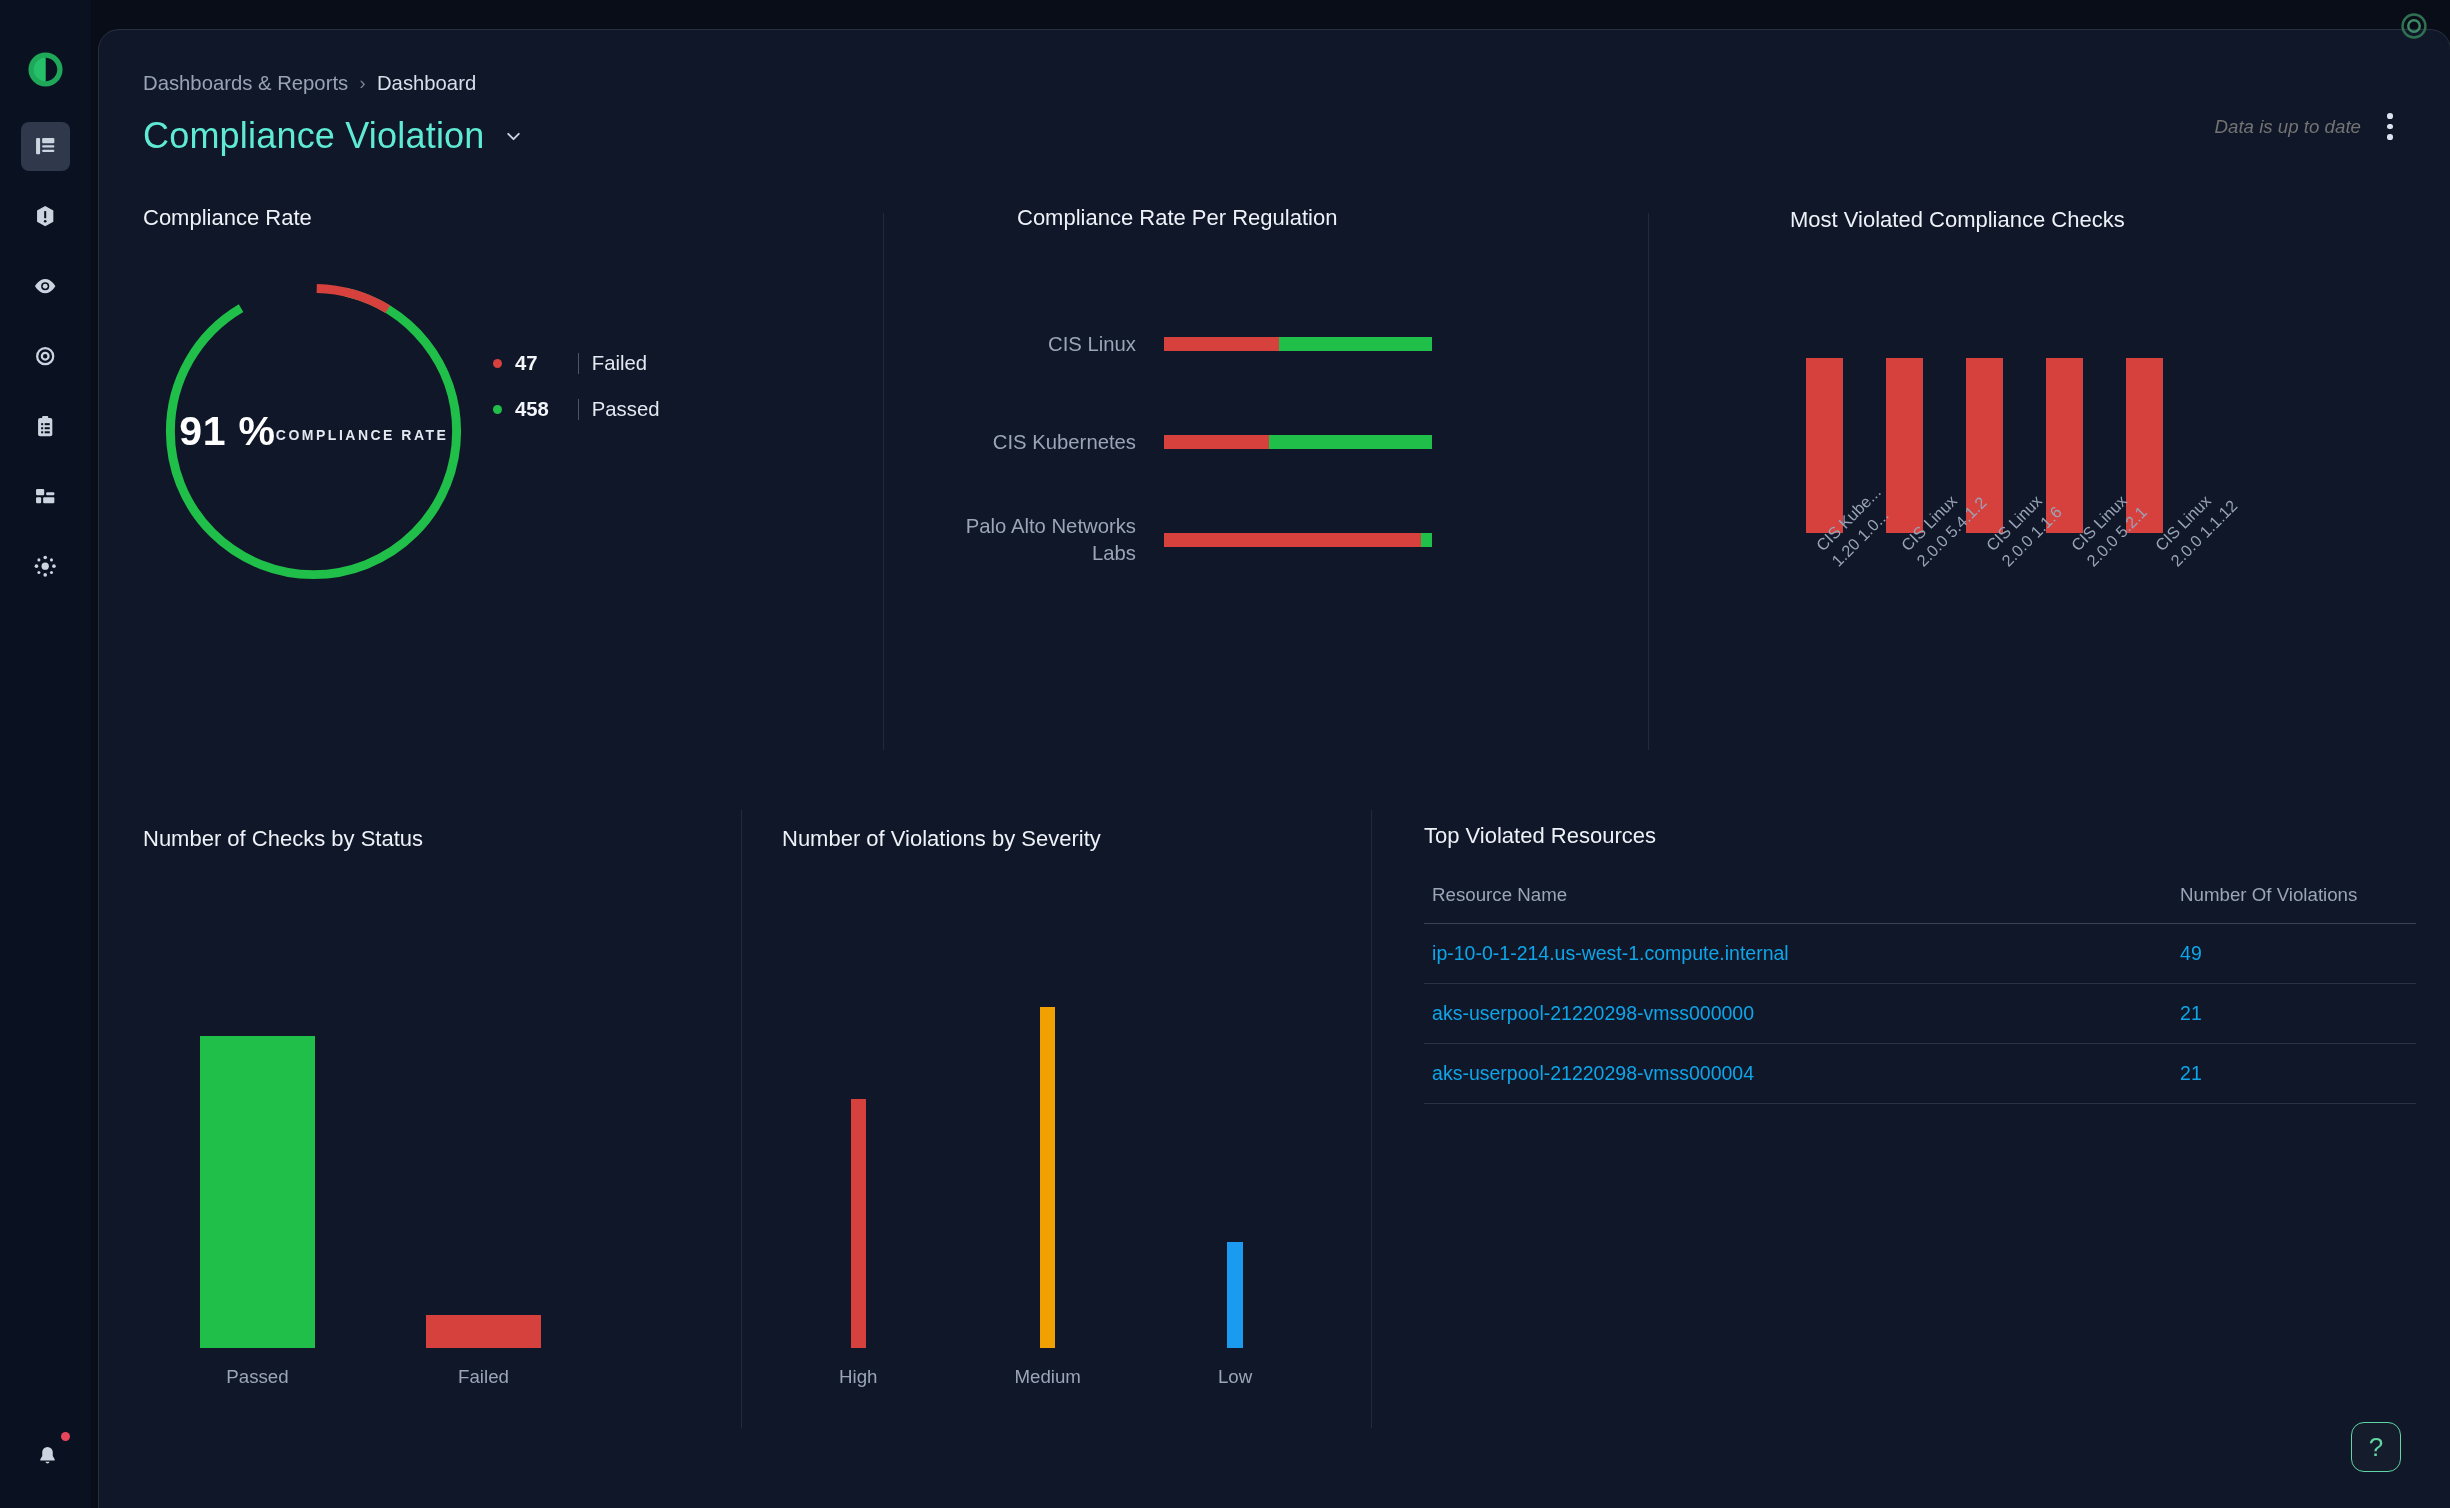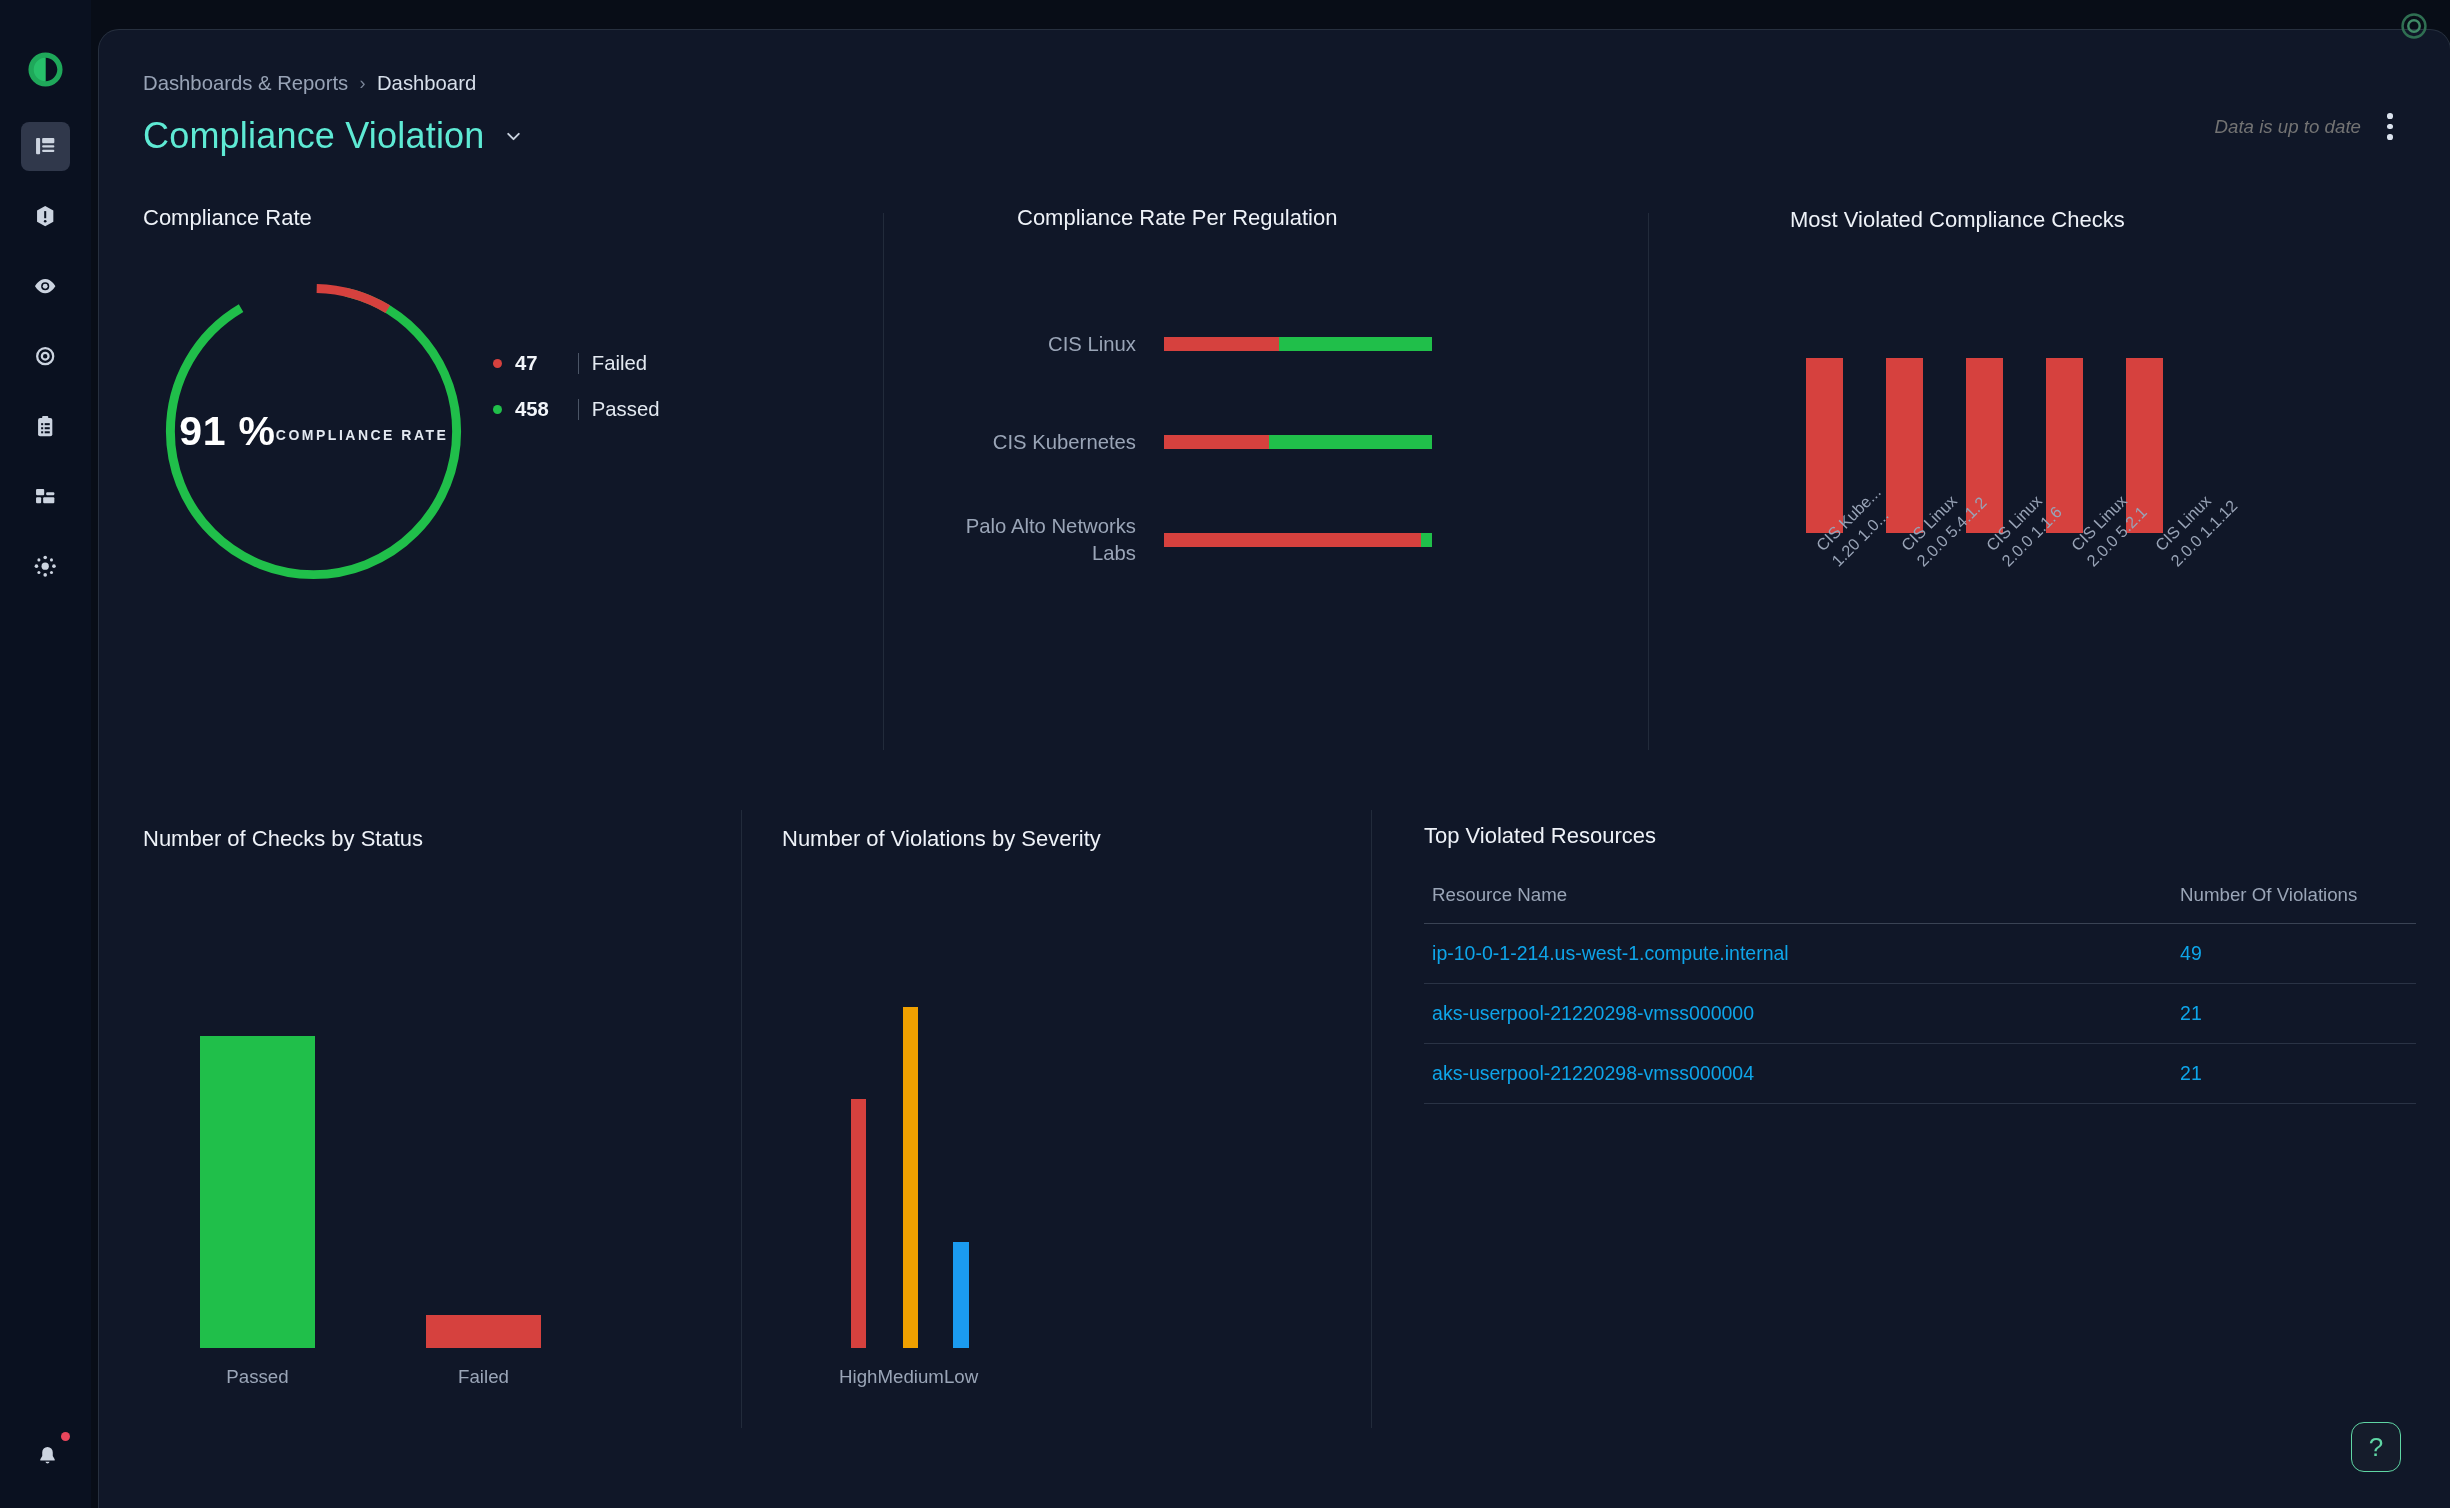--- a/index.html
+++ b/index.html
@@ -409,21 +409,21 @@
           </div>
           <div class="cbar-col">
             <div class="cbar" style="height:33px; background:#d6413e"></div>
             <div class="cbar-lbl">Failed</div>
           </div>
         </div>
       </div>
 
       <div class="card-e">
         <div class="card-title">Number of Violations by Severity</div>
-        <div class="cbars" style="">
+        <div class="cbars" style="gap:137px">
           <div class="cbar-col">
             <div class="cbar thin" style="height:249px; background:#d6413e"></div>
             <div class="cbar-lbl">High</div>
           </div>
           <div class="cbar-col">
             <div class="cbar thin" style="height:341px; background:#f0a000"></div>
             <div class="cbar-lbl">Medium</div>
           </div>
           <div class="cbar-col">
             <div class="cbar thin" style="height:106px; background:#1b9bf0"></div>

